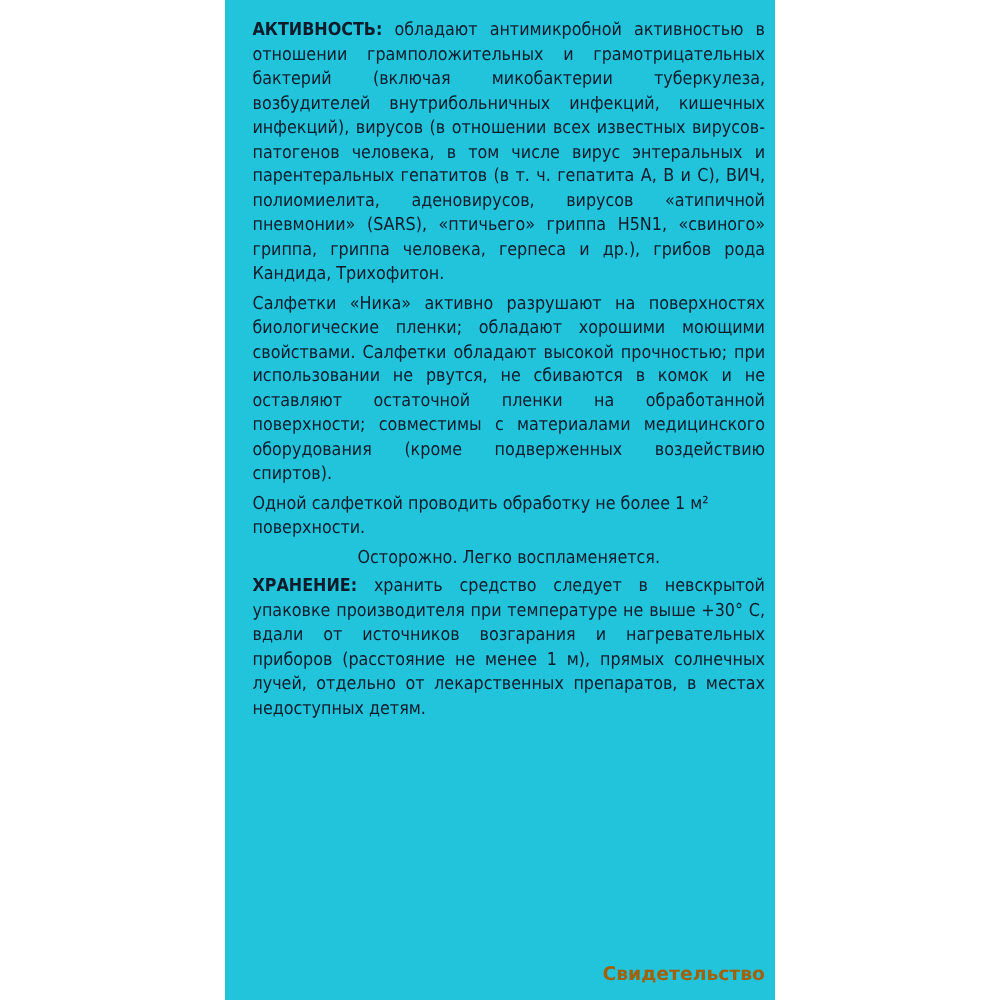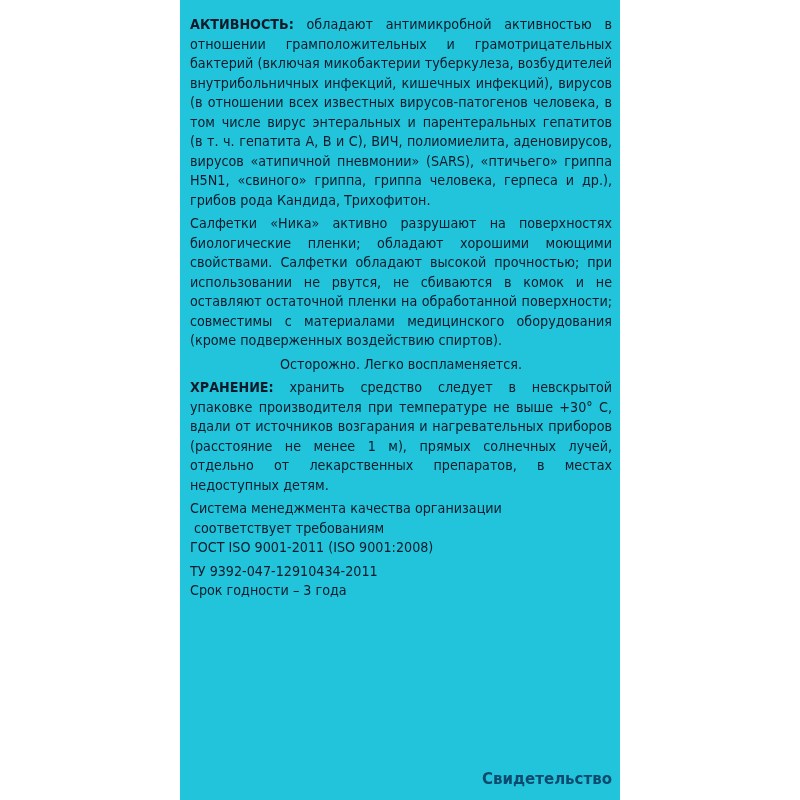--- a/index.html
+++ b/index.html
@@ -7,46 +7,40 @@
   .panel {
     position:absolute; left:180px; top:0; width:440px; height:800px;
     background:#22c4dc;
   }
   .content {
     position:absolute; left:190px; top:15px; width:422px;
     font-family:"DejaVu Sans Condensed","DejaVu Sans", sans-serif;
     font-stretch:condensed;
     color:#0e1b2a; font-size:14.2px; line-height:19.5px;
   }
-  .content p { margin:0 0 4px 0; text-align:justify; }
+  .content p { margin:0 0 4px 12px; text-align:justify; }
   .content p.tight { margin-bottom:0; }
   .b { font-weight:bold; }
   .lines span { display:block; }
   .cert {
     position:absolute; right:188px; top:770px;
-    font-family:"DejaVu Sans", sans-serif; font-weight:bold; font-size:15px; color:#0c4a6e;
+    font-family:"DejaVu Sans", sans-serif; font-weight:bold; font-size:15px; color:#a16207;
   }
   .indent { padding-left:4px; }
 </style>
 </head>
 <body>
 
 <div class="panel"></div>
 
 <div class="content">
   <p>
     <span class="b">АКТИВНОСТЬ:</span><span> обладают антимикробной активностью в отношении грамположительных и грамотрицательных бактерий (включая микобактерии туберкулеза, возбудителей внутрибольничных инфекций, кишечных инфекций), вирусов (в отношении всех известных вирусов-патогенов человека, в том числе вирус энтеральных и парентеральных гепатитов (в т. ч. гепатита А, В и С), ВИЧ, полиомиелита, аденовирусов, вирусов «атипичной пневмонии» (SARS), «птичьего» гриппа H5N1, «свиного» гриппа, гриппа человека, герпеса и др.), грибов рода Кандида, Трихофитон.</span>
   </p>
   <p>Салфетки «Ника» активно разрушают на поверхностях биологические пленки; обладают хорошими моющими свойствами. Салфетки обладают высокой прочностью; при использовании не рвутся, не сбиваются в комок и не оставляют остаточной пленки на обработанной поверхности; совместимы с материалами медицинского оборудования (кроме подверженных воздействию спиртов).</p>
+  <p style="text-align:left">Одной салфеткой проводить обработку не более 1 м² поверхности.</p>
   <p style="text-align:center">Осторожно. Легко воспламеняется.</p>
   <p>
     <span class="b">ХРАНЕНИЕ:</span><span> хранить средство следует в невскрытой упаковке производителя при температуре не выше +30° С, вдали от источников возгарания и нагревательных приборов (расстояние не менее 1 м), прямых солнечных лучей, отдельно от лекарственных препаратов, в местах недоступных детям.</span>
   </p>
-  <div class="lines">
-    <span>Система менеджмента качества организации</span>
-    <span class="indent">соответствует требованиям</span>
-    <span>ГОСТ ISO 9001-2011 (ISO 9001:2008)</span>
-    <span style="margin-top:4px">ТУ 9392-047-12910434-2011</span>
-    <span>Срок годности – 3 года</span>
-  </div>
 </div>
 
 <div class="cert">Свидетельство</div>
 
 </body></html>

